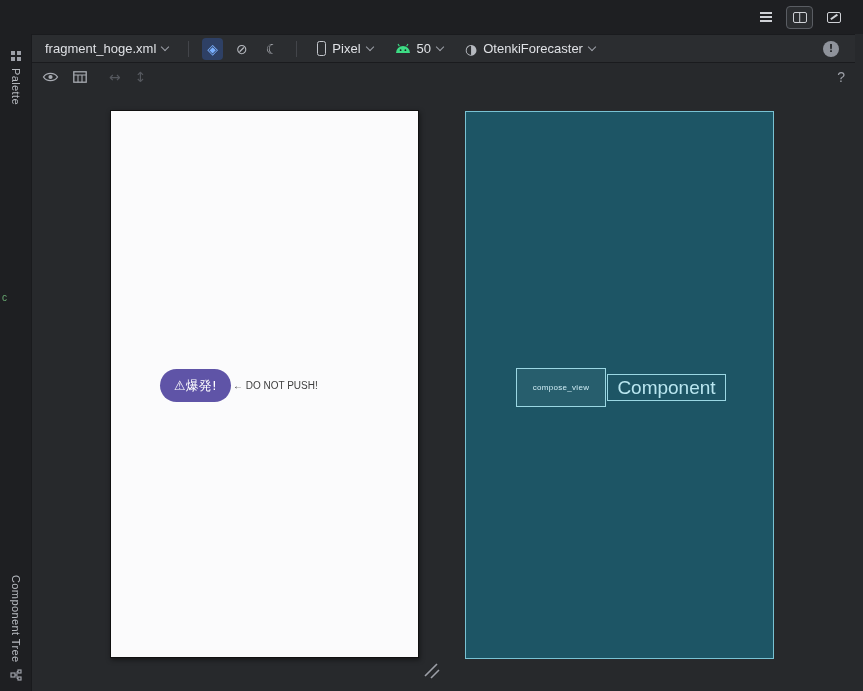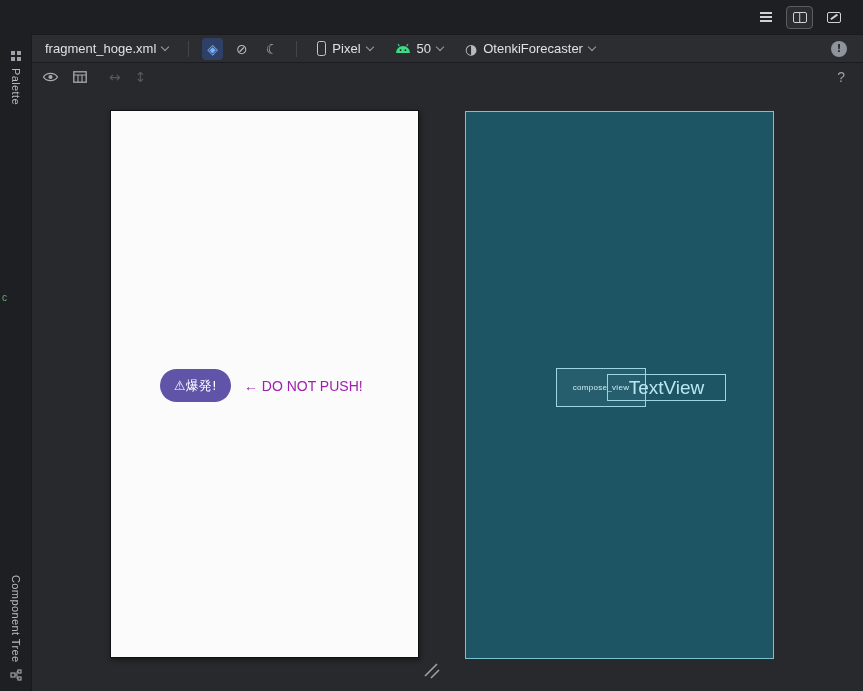--- a/index.html
+++ b/index.html
@@ -15,21 +15,21 @@
   .viewtoggle.active { border:1px solid #5a5d63; background:#2b2d30; }
   .code-bars { display:flex; flex-direction:column; gap:2.5px; }
   .code-bars i { display:block; width:12px; height:1.6px; background:#cfd1d6; }
   .rect-ic { position:relative; width:14px; height:11px; border:1.6px solid #cfd1d6; border-radius:2px; }
   .rect-ic.split::after { content:""; position:absolute; left:50%; top:0; bottom:0; width:1.6px;
                           background:#cfd1d6; transform:translateX(-50%); }
   .rect-ic.design::after { content:""; position:absolute; left:2px; top:3.5px; width:8px; height:1.6px;
                            background:#cfd1d6; transform:rotate(-35deg); }
 
   
-  .toolbar { position:absolute; left:32px; top:34px; right:0; height:29px; background:#2b2d30;
+  .toolbar { position:absolute; left:32px; top:34px; right:8px; height:29px; background:#2b2d30;
              border-top:1px solid #1a1b1e; border-bottom:1px solid #1a1b1e;
              display:flex; align-items:center; gap:8px; padding:0 10px 0 6px;
              font-size:13px; color:#dfe1e5; }
   .chip { display:flex; align-items:center; gap:6px; height:22px; padding:0 7px; border-radius:4px; cursor:pointer; white-space:nowrap; }
   .chip.icon-only { padding:0 5px; }
   .chip.selected { background:rgba(53,116,240,.28); }
   .chev { width:6px; height:6px; border-right:1.4px solid #9da0a8; border-bottom:1.4px solid #9da0a8;
           transform:rotate(45deg); margin-top:-4px; flex:0 0 auto; }
   .sep { width:1px; height:16px; background:#43454a; margin:0 5px; }
   .glyph { font-family:"DejaVu Sans",sans-serif; color:#b6b9bf; font-size:14px; line-height:1; }
@@ -53,32 +53,32 @@
   .stripe-btn { position:absolute; left:0; width:100%; display:flex; flex-direction:column;
                 align-items:center; gap:6px; cursor:pointer; }
   .stripe-btn.top { top:16px; }
   .stripe-btn.bottom { bottom:10px; }
   .vlabel { writing-mode:vertical-rl; font-size:11px; color:#b7bac0; letter-spacing:.4px; }
   .marker { position:absolute; left:2px; top:258px; color:#6aab73; font-size:10px; }
 
   
   .design-surface { position:absolute; left:110px; top:110px; width:309px; height:548px;
                     background:#fbfbfc; border:1px solid #101010; box-shadow:1px 2px 5px rgba(0,0,0,.45); }
-  .preview-row { position:absolute; left:49px; top:258px; display:flex; align-items:center; gap:13px; }
+  .preview-row { position:absolute; left:49px; top:258px; display:flex; align-items:center; gap:2px; }
   .push-button { background:#5f54a7; color:#ffffff; border:none; border-radius:17px; height:33px;
                  padding:0 14px; font-size:13px; display:flex; align-items:center;
                  font-family:"DejaVu Sans",sans-serif; cursor:pointer; }
-  .annotation { color:#a21caf; font-size:14px; white-space:nowrap;text-align:center; }
+  .annotation { color:#404040; font-size:10px; white-space:nowrap;text-align:center; }
 
   
   .blueprint-surface { position:absolute; left:465px; top:111px; width:309px; height:548px;
                        background:#1d5565; border:1px solid #79c2d3; }
   .compose-box { position:absolute; left:50px; top:256px; width:90px; height:39px;
                  border:1px solid #9bd7e3; background:rgba(200,235,245,.06);
-                 display:flex; align-items:center; justify-content:center; cursor:pointer;margin-left:40px; }
+                 display:flex; align-items:center; justify-content:center; cursor:pointer; }
   .compose-label { font-size:8px; color:#cfecf4; letter-spacing:.3px; }
   .textview-box { position:absolute; left:141px; top:262px; width:119px; height:27px;
                   border:1px solid #9bd7e3; display:flex; align-items:center; justify-content:center; cursor:pointer; }
   .textview-label { font-size:19px; color:#b9e6f0; }
 
   .resize-handle { position:absolute; left:422px; top:661px; width:20px; height:20px; cursor:nwse-resize; }
 </style>
 </head>
 <body>
 
@@ -189,21 +189,21 @@
       <button class="push-button">⚠爆発!</button>
       <span class="annotation">← DO NOT PUSH!</span>
     </div>
   </div>
 
   <div class="blueprint-surface">
     <div class="compose-box">
       <span class="compose-label">compose_view</span>
     </div>
     <div class="textview-box">
-      <span class="textview-label">TextView</span>
+      <span class="textview-label">Component</span>
     </div>
   </div>
 
   <svg class="resize-handle" viewBox="0 0 20 20">
     <path d="M3 15 L15 3 M9 17 L17 9" stroke="#9da0a8" stroke-width="1.6" fill="none"></path>
   </svg>
 
 </div>
 
 </body></html>

